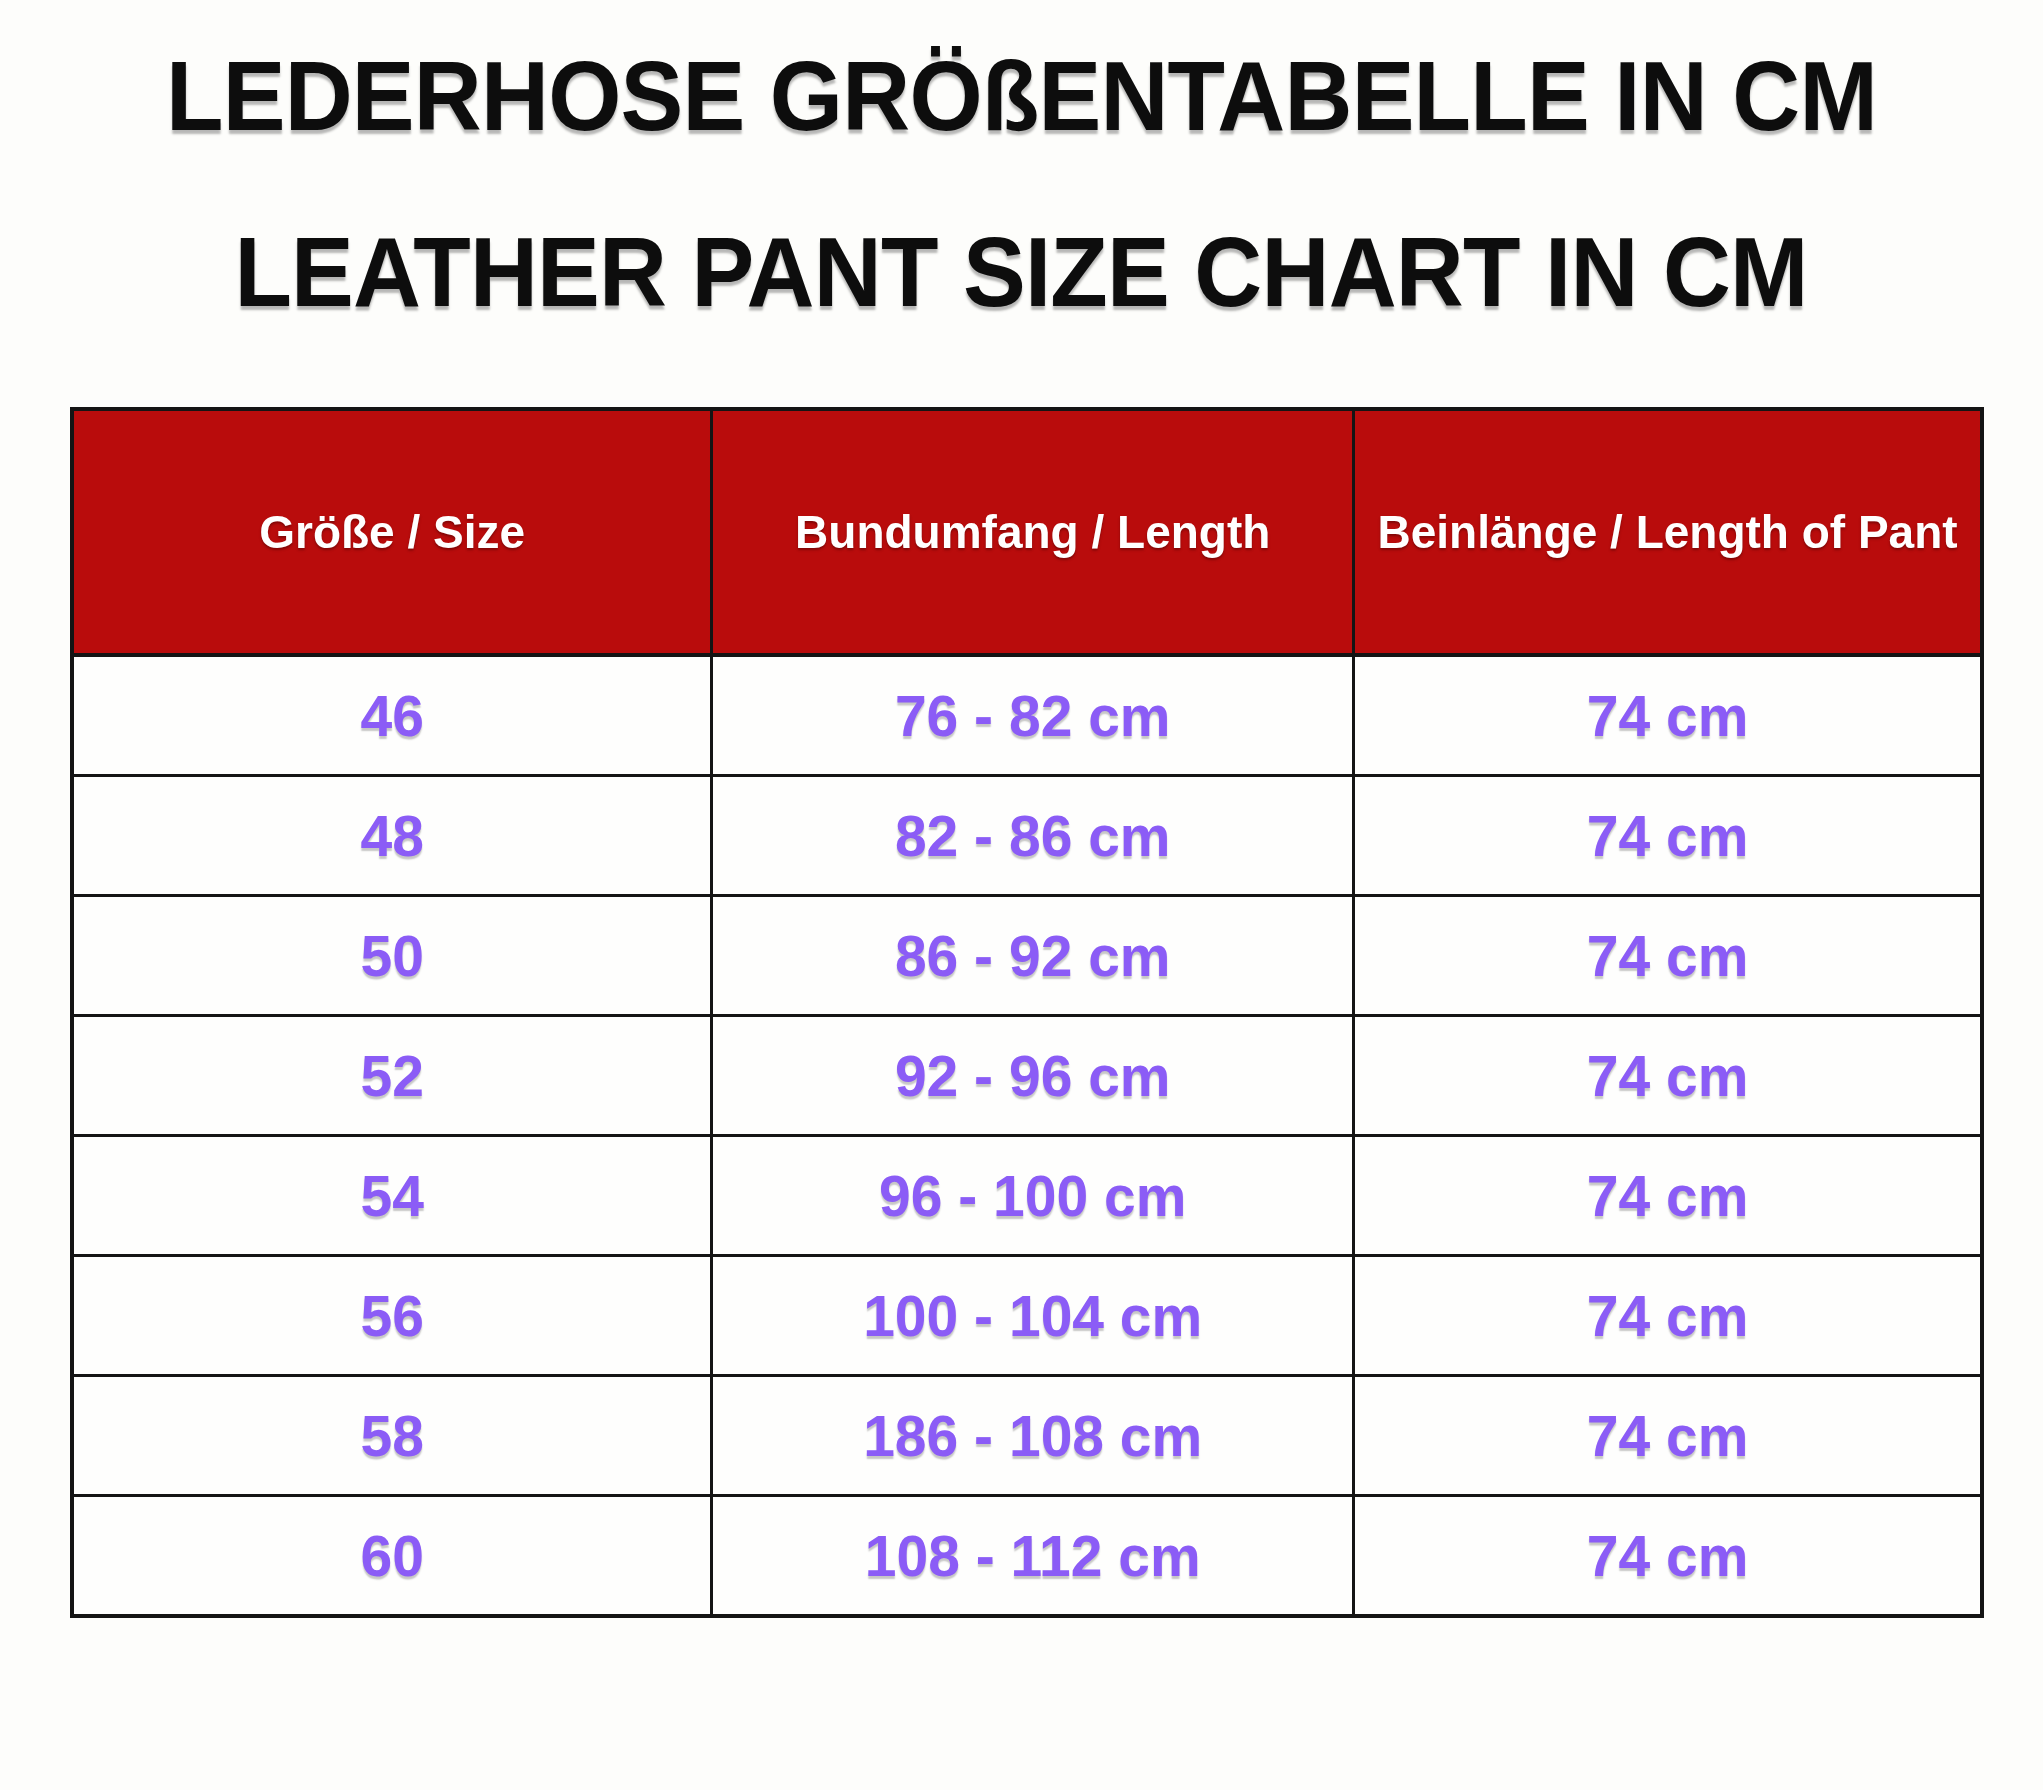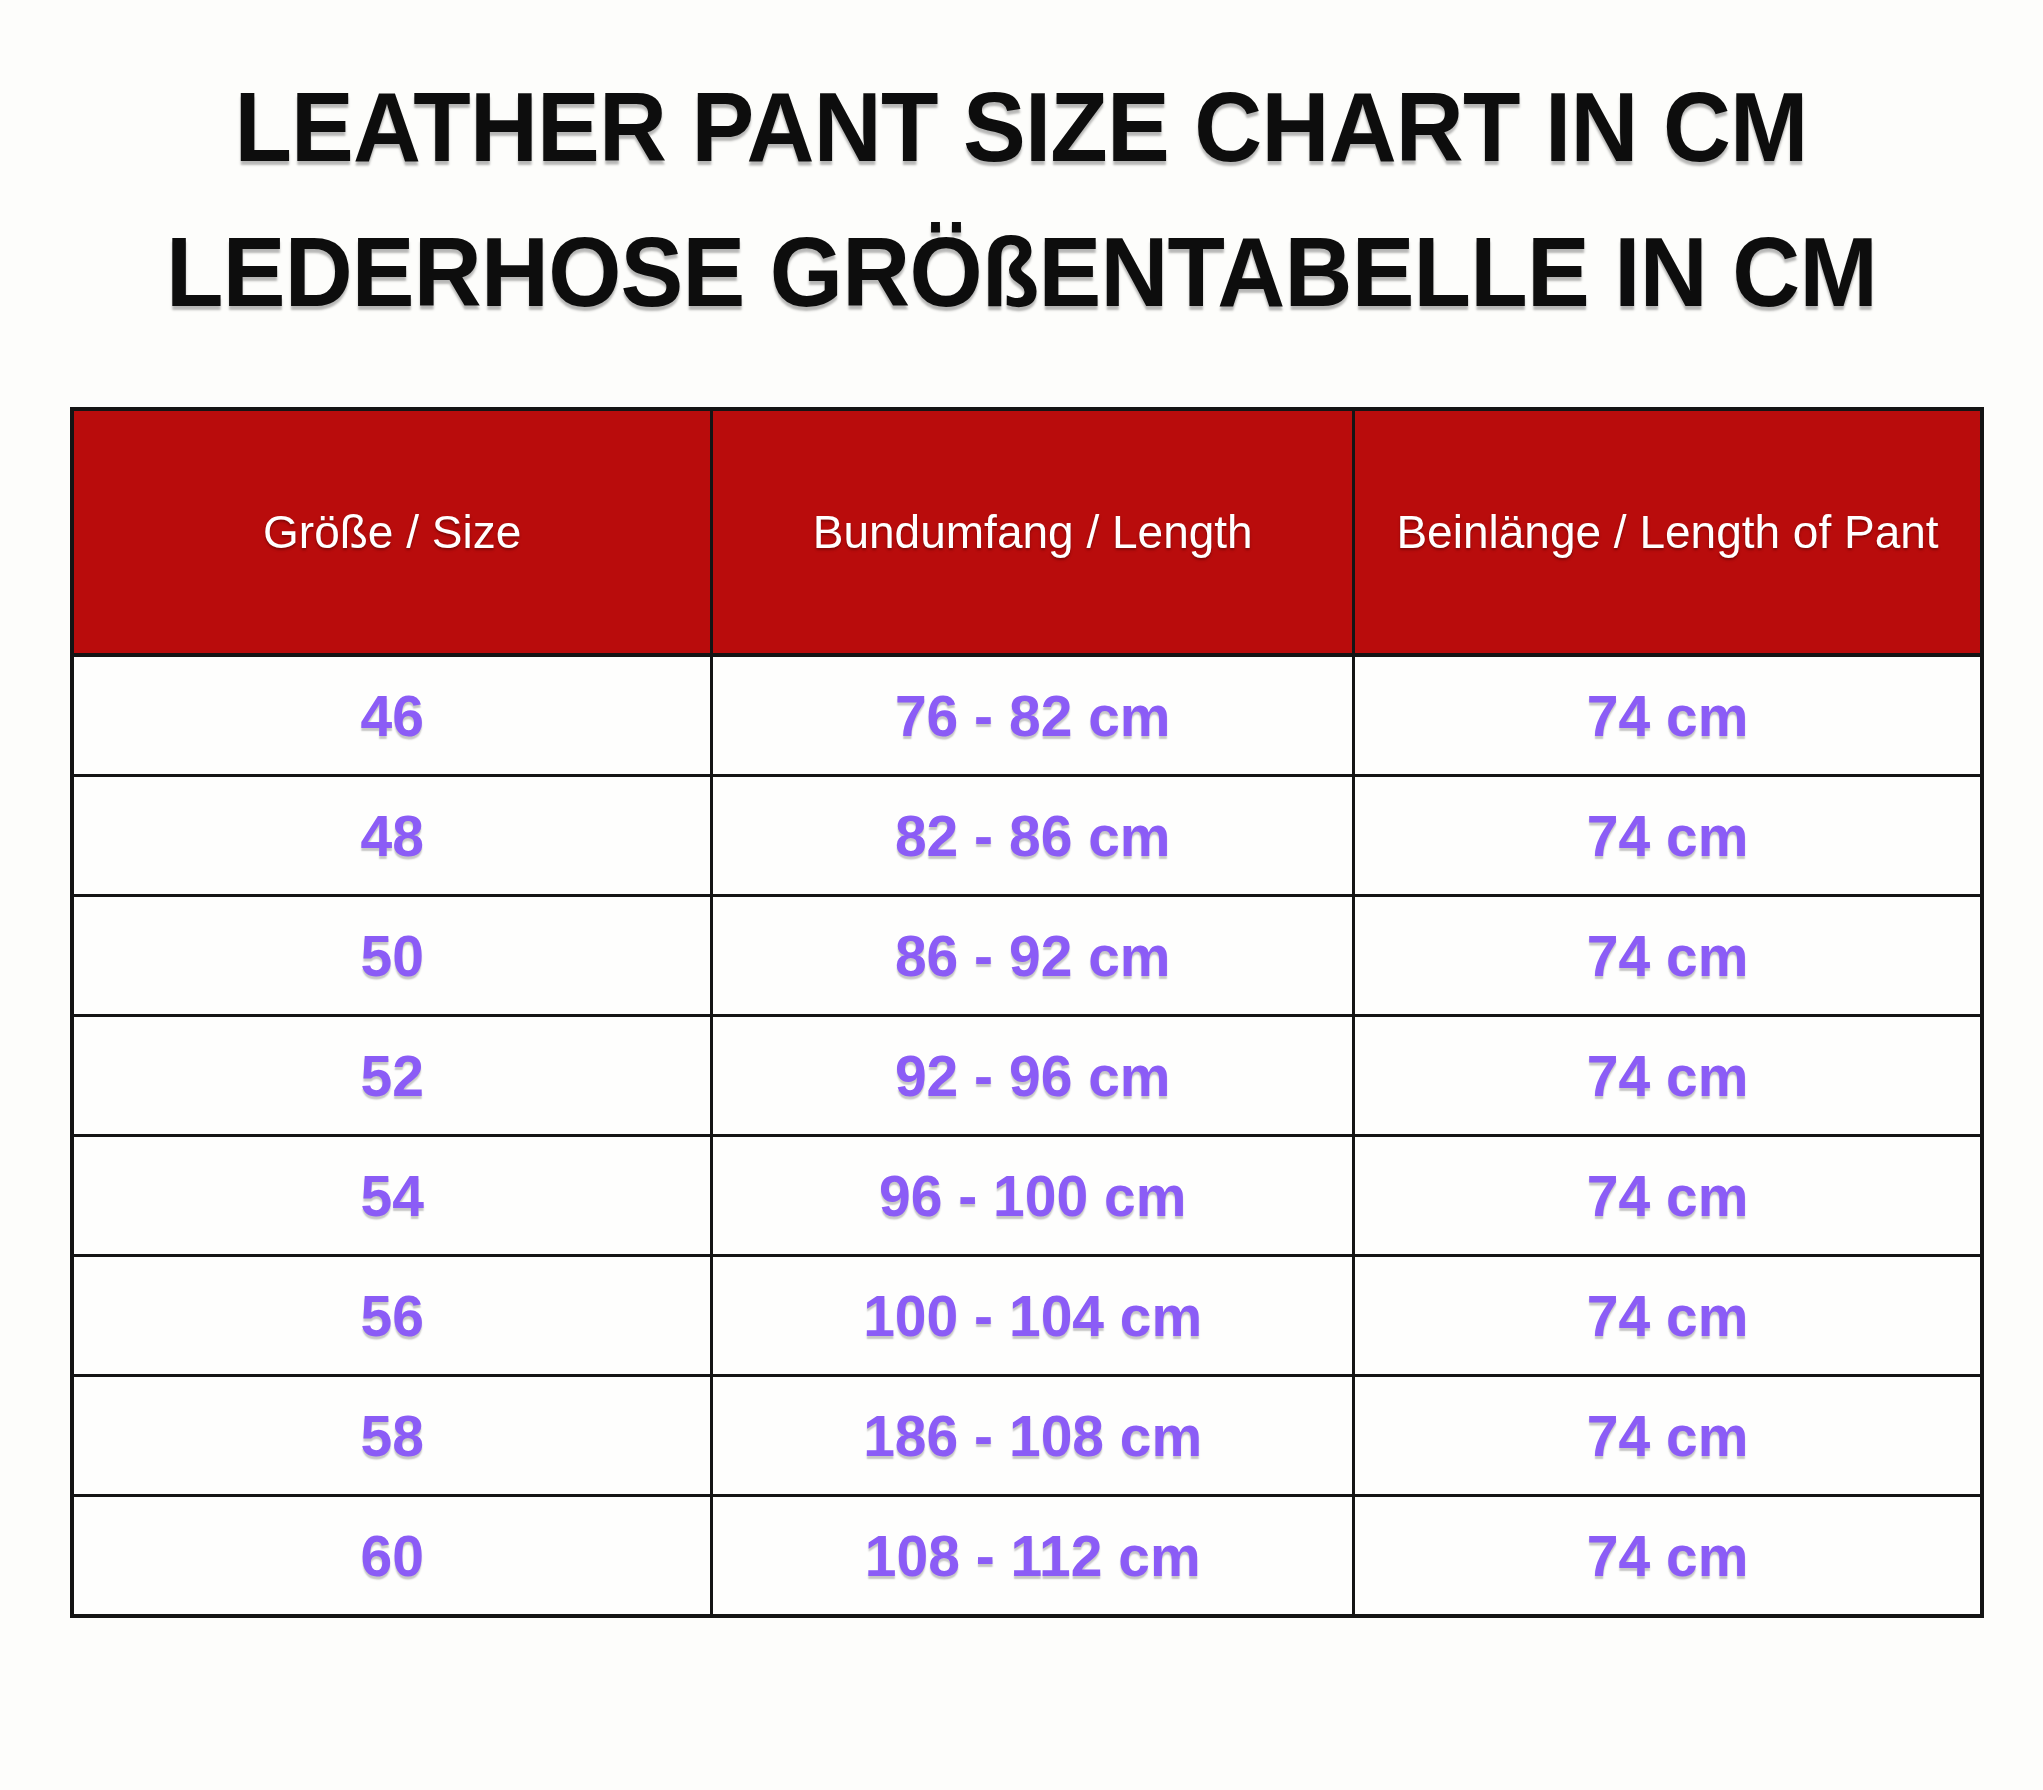--- a/index.html
+++ b/index.html
@@ -47,44 +47,44 @@
     border: 3.2px solid #141414;
     text-align: center;
     vertical-align: middle;
     padding: 0;
   }
   table.size-chart thead th {
     background: #b90c0c;
     color: #ffffff;
     height: 242px;
     font-size: 46px;
-    font-weight: normal;
+    font-weight: bold;
     letter-spacing: 0px;
     text-shadow: 0 2.4px 2.4px rgba(60,0,0,0.45);
     border-bottom: 4.8px solid #141414;
   }
   table.size-chart tbody td {
     height: 117px;
     font-size: 57px;
     font-weight: bold;
     color: #8b5cf6;
     text-shadow: 0 3.2px 1.6px rgba(0,0,0,0.22);
   }
 </style>
 </head>
 <body>
 
 <div class="page">
 
+  <div class="title" id="title-de">
+    <span class="squeeze">LEDERHOSE GRÖßENTABELLE IN CM</span>
+  </div>
+
   <div class="title" id="title-en">
     <span class="squeeze">LEATHER PANT SIZE CHART IN CM</span>
-  </div>
-
-  <div class="title" id="title-de">
-    <span class="squeeze">LEDERHOSE GRÖßENTABELLE IN CM</span>
   </div>
 
   <table class="size-chart">
     <colgroup>
       <col style="width:33.5%">
       <col style="width:33.6%">
       <col style="width:32.9%">
     </colgroup>
     <thead>
       <tr>

